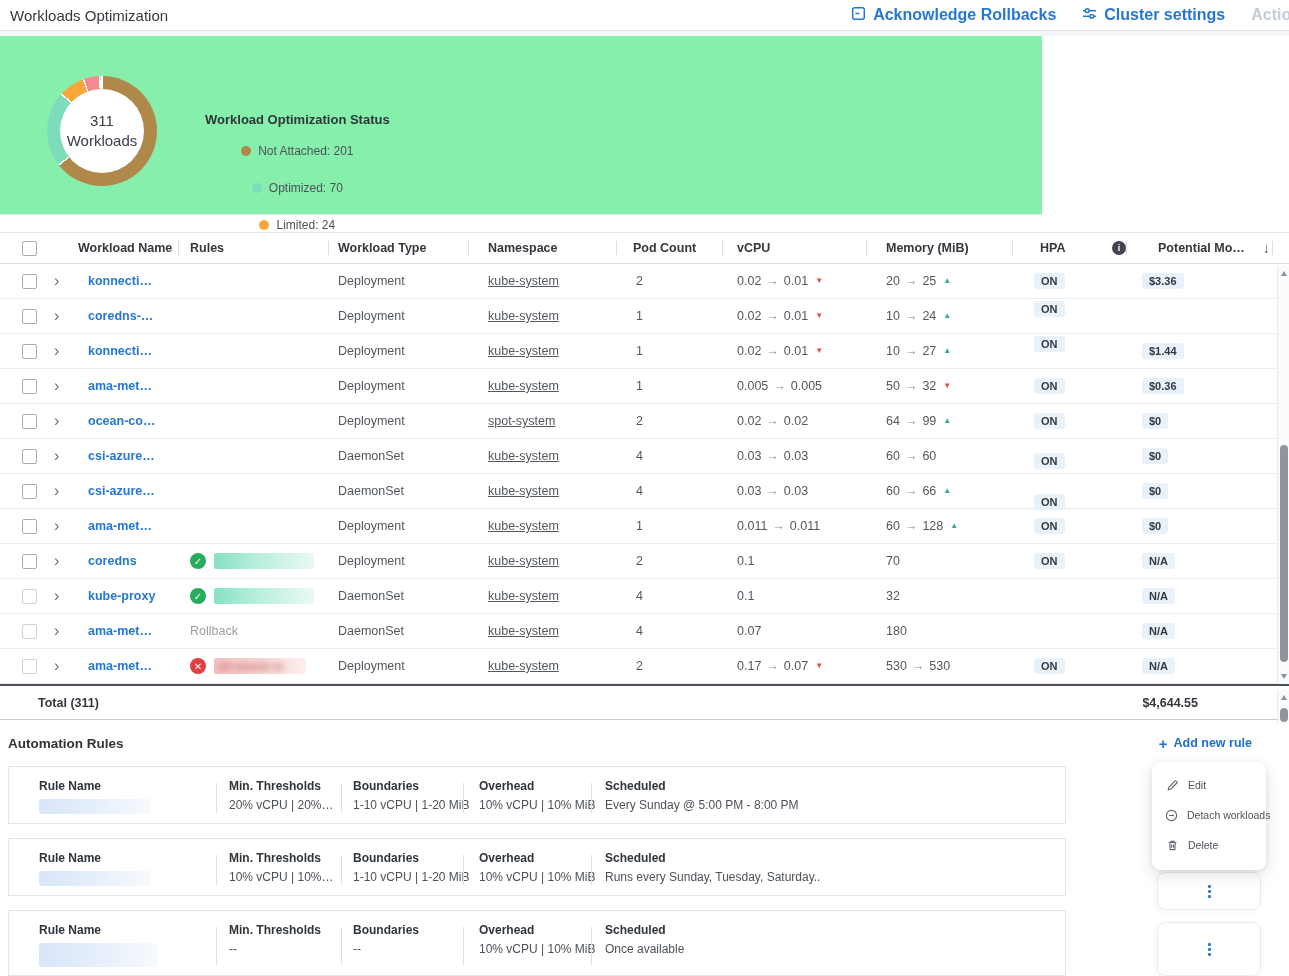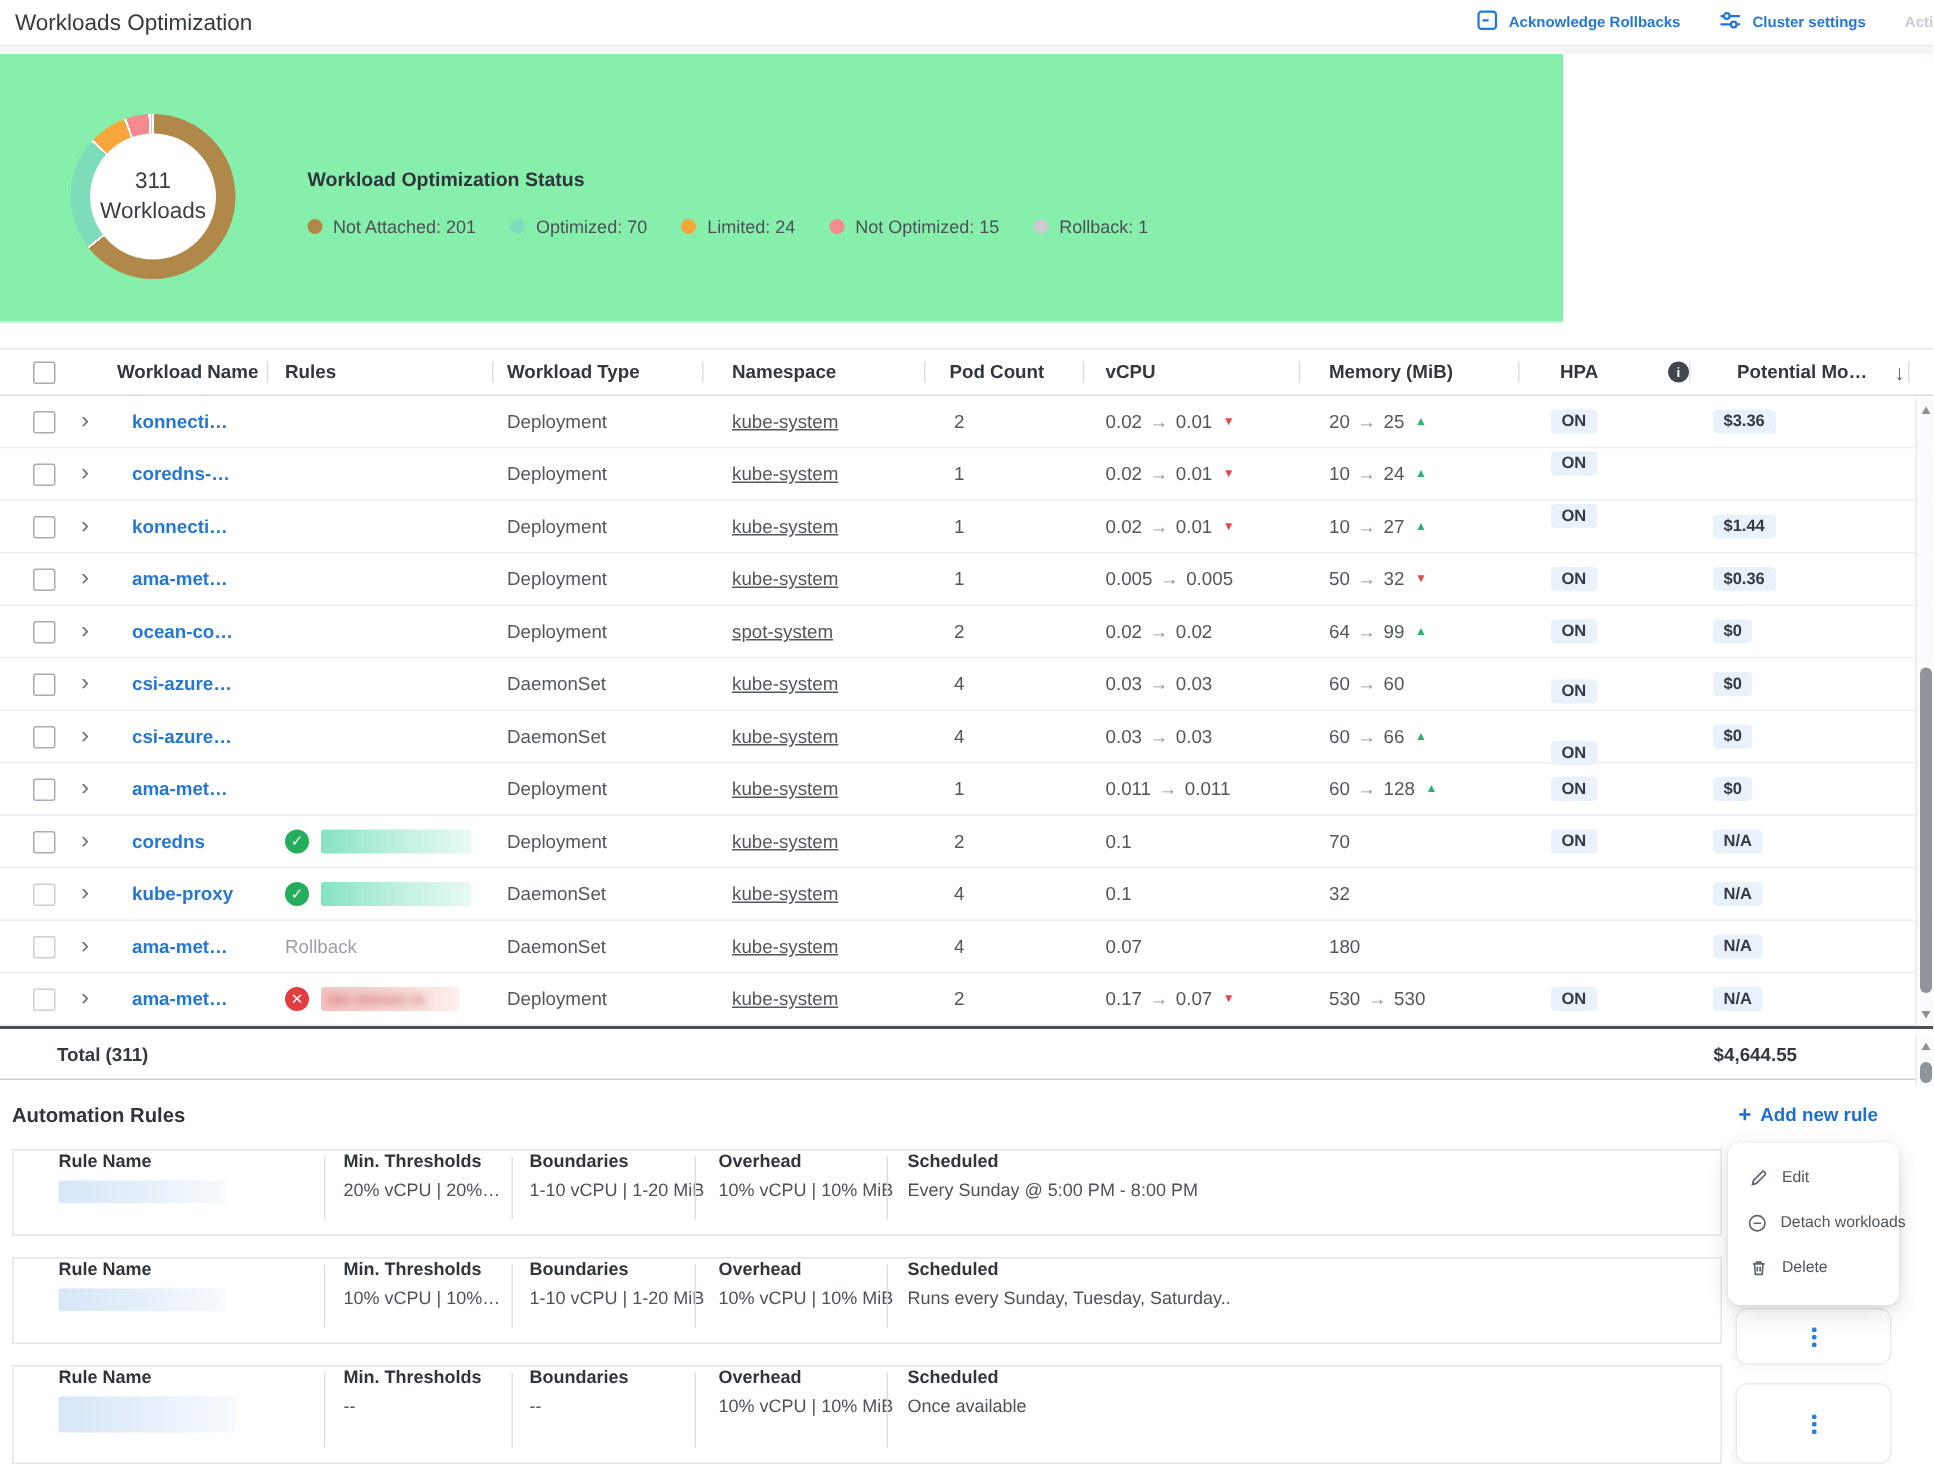--- a/index.html
+++ b/index.html
@@ -7,35 +7,35 @@
   body {
     font-family: "Liberation Sans", "DejaVu Sans", sans-serif;
     background:#fff; color:#3a4046; position:relative; overflow:hidden;
   }
   
   .titlebar { position:absolute; top:0; left:0; width:1289px; height:31px;
     border-bottom:1px solid #e2e5e9; display:flex; align-items:center;
     padding:0 0 0 10px; overflow:hidden; background:#fff; }
   .page-title { font-size:15px; font-weight:400; color:#333a40; }
   .toolbar { margin-left:auto; display:flex; align-items:center; gap:26px; margin-right:-12px; }
-  .tool-link { display:flex; align-items:center; gap:7px; color:#2478d4; font-size:10px; font-weight:600; white-space:nowrap; cursor:pointer; }
+  .tool-link { display:flex; align-items:center; gap:7px; color:#2478d4; font-size:16px; font-weight:600; white-space:nowrap; cursor:pointer; }
   .tool-link.disabled { color:#c5ccd5; }
   .strip { position:absolute; top:31px; left:0; width:1289px; height:5px; background:#f5f6f8; }
 
   
   .summary { position:absolute; top:36px; left:0; width:1042px; height:179px;
     background:#86efac; border-bottom:1px solid #e0e4e8; }
   .donut-wrap { position:absolute; left:47px; top:40px; width:110px; height:110px; }
   .donut { width:110px; height:110px; border-radius:50%; }
   .donut-hole { position:absolute; inset:13px; background:#fff; border-radius:50%;
     display:flex; flex-direction:column; align-items:center; justify-content:center;
     font-size:15px; color:#3a4046; line-height:1.35; }
   .legend { position:absolute; left:205px; top:76px; }
   .legend-title { font-size:13px; font-weight:700; color:#2f353b; }
-  .legend-items { display:flex; gap:23px; margin-top:17px; align-items:center; }
+  .legend-items { display:flex; gap:23px; margin-top:17px; align-items:center;flex-direction:column; }
   .legend-item { display:flex; align-items:center; gap:7px; font-size:12px; color:#4c5258; white-space:nowrap; }
   .dot { width:10px; height:10px; border-radius:50%; display:inline-block; }
 
   
   .tablegrid { display:grid; grid-template-columns:48px 30px 100px 150px 140px 148px 106px 144px 146px 114px 1fr; align-items:center; }
   .thead { position:absolute; top:232px; left:0; width:1289px; height:32px;
     border-top:1px solid #e4e7ea; border-bottom:1px solid #d8dce0;
     font-size:12.5px; font-weight:700; color:#32383e; background:#fff; }
   .th { position:relative; height:100%; display:flex; align-items:center; }
   .th.sep::before { content:''; position:absolute; left:0; top:8px; bottom:8px; width:1px; background:#dcdfe3; }
@@ -83,22 +83,22 @@
   .tfoot .total-label { margin-left:38px; }
   .tfoot .total-value { margin-left:auto; margin-right:91px; }
 
   
   .auto-head { position:absolute; top:721px; left:0; width:1289px; height:44px; display:flex; align-items:center; }
   .auto-title { margin-left:8px; font-size:13.5px; font-weight:700; color:#2f353b; }
   .add-rule { margin-left:auto; margin-right:37px; color:#1f6fd0; font-weight:700; font-size:12.5px;
     display:flex; align-items:center; gap:6px; cursor:pointer; }
   .add-rule .plus { font-size:15px; font-weight:700; }
 
-  .card { position:absolute; left:8px; width:1140px; height:58px; background:#fff;
-    border:1px solid #e2e5e9; display:flex; padding-top:0; }
+  .card { position:absolute; left:8px; width:1058px; height:58px; background:#fff;
+    border:1px solid #e2e5e9; display:flex; padding-top:12px; }
   .card1 { top:766px; } .card2 { top:838px; } .card3 { top:910px; height:66px; }
   .ccol { position:relative; }
   .ccol.sep::before { content:''; position:absolute; left:0; top:4px; bottom:10px; width:1px; background:#dcdfe3; }
   .ccol-name { width:207px; padding-left:30px; }
   .ccol-min { width:125px; padding-left:13px; }
   .ccol-bound { width:122px; padding-left:12px; }
   .ccol-over { width:128px; padding-left:16px; }
   .ccol-sched { flex:1; padding-left:14px; }
   .clabel { font-weight:700; font-size:12px; color:#2f353b; }
   .cval { margin-top:5px; font-size:12px; color:#4c5258; white-space:nowrap; }

